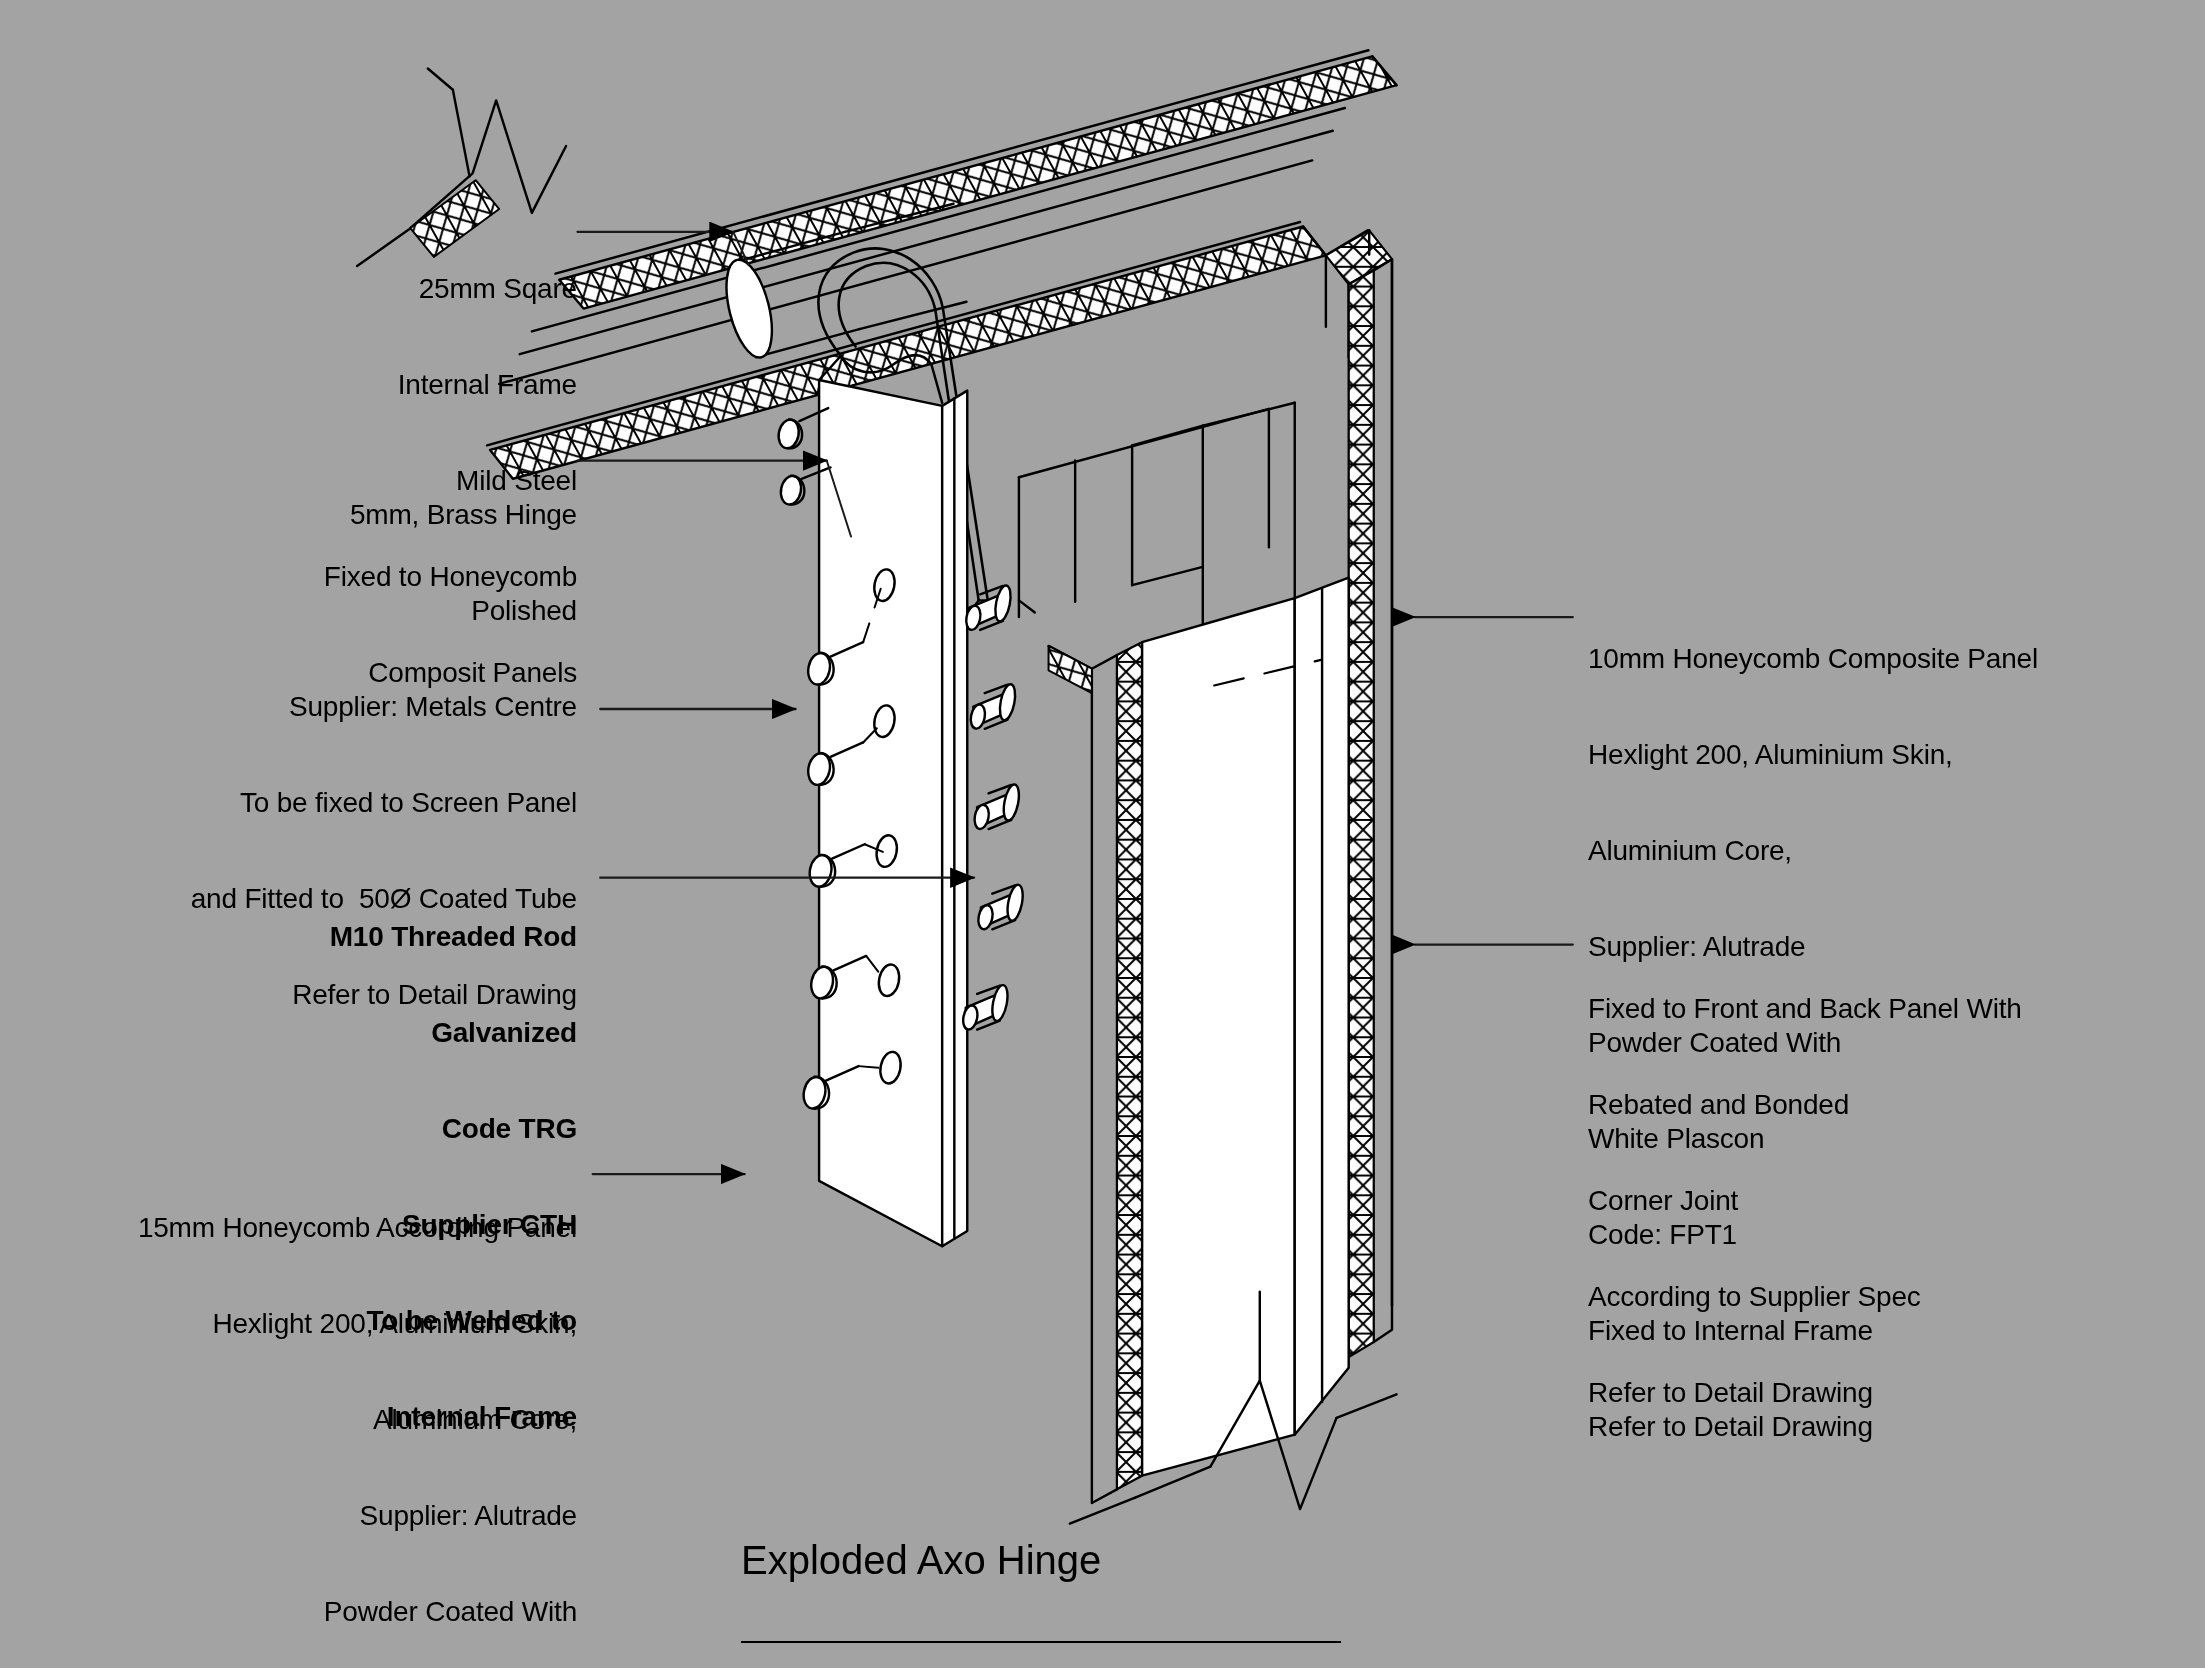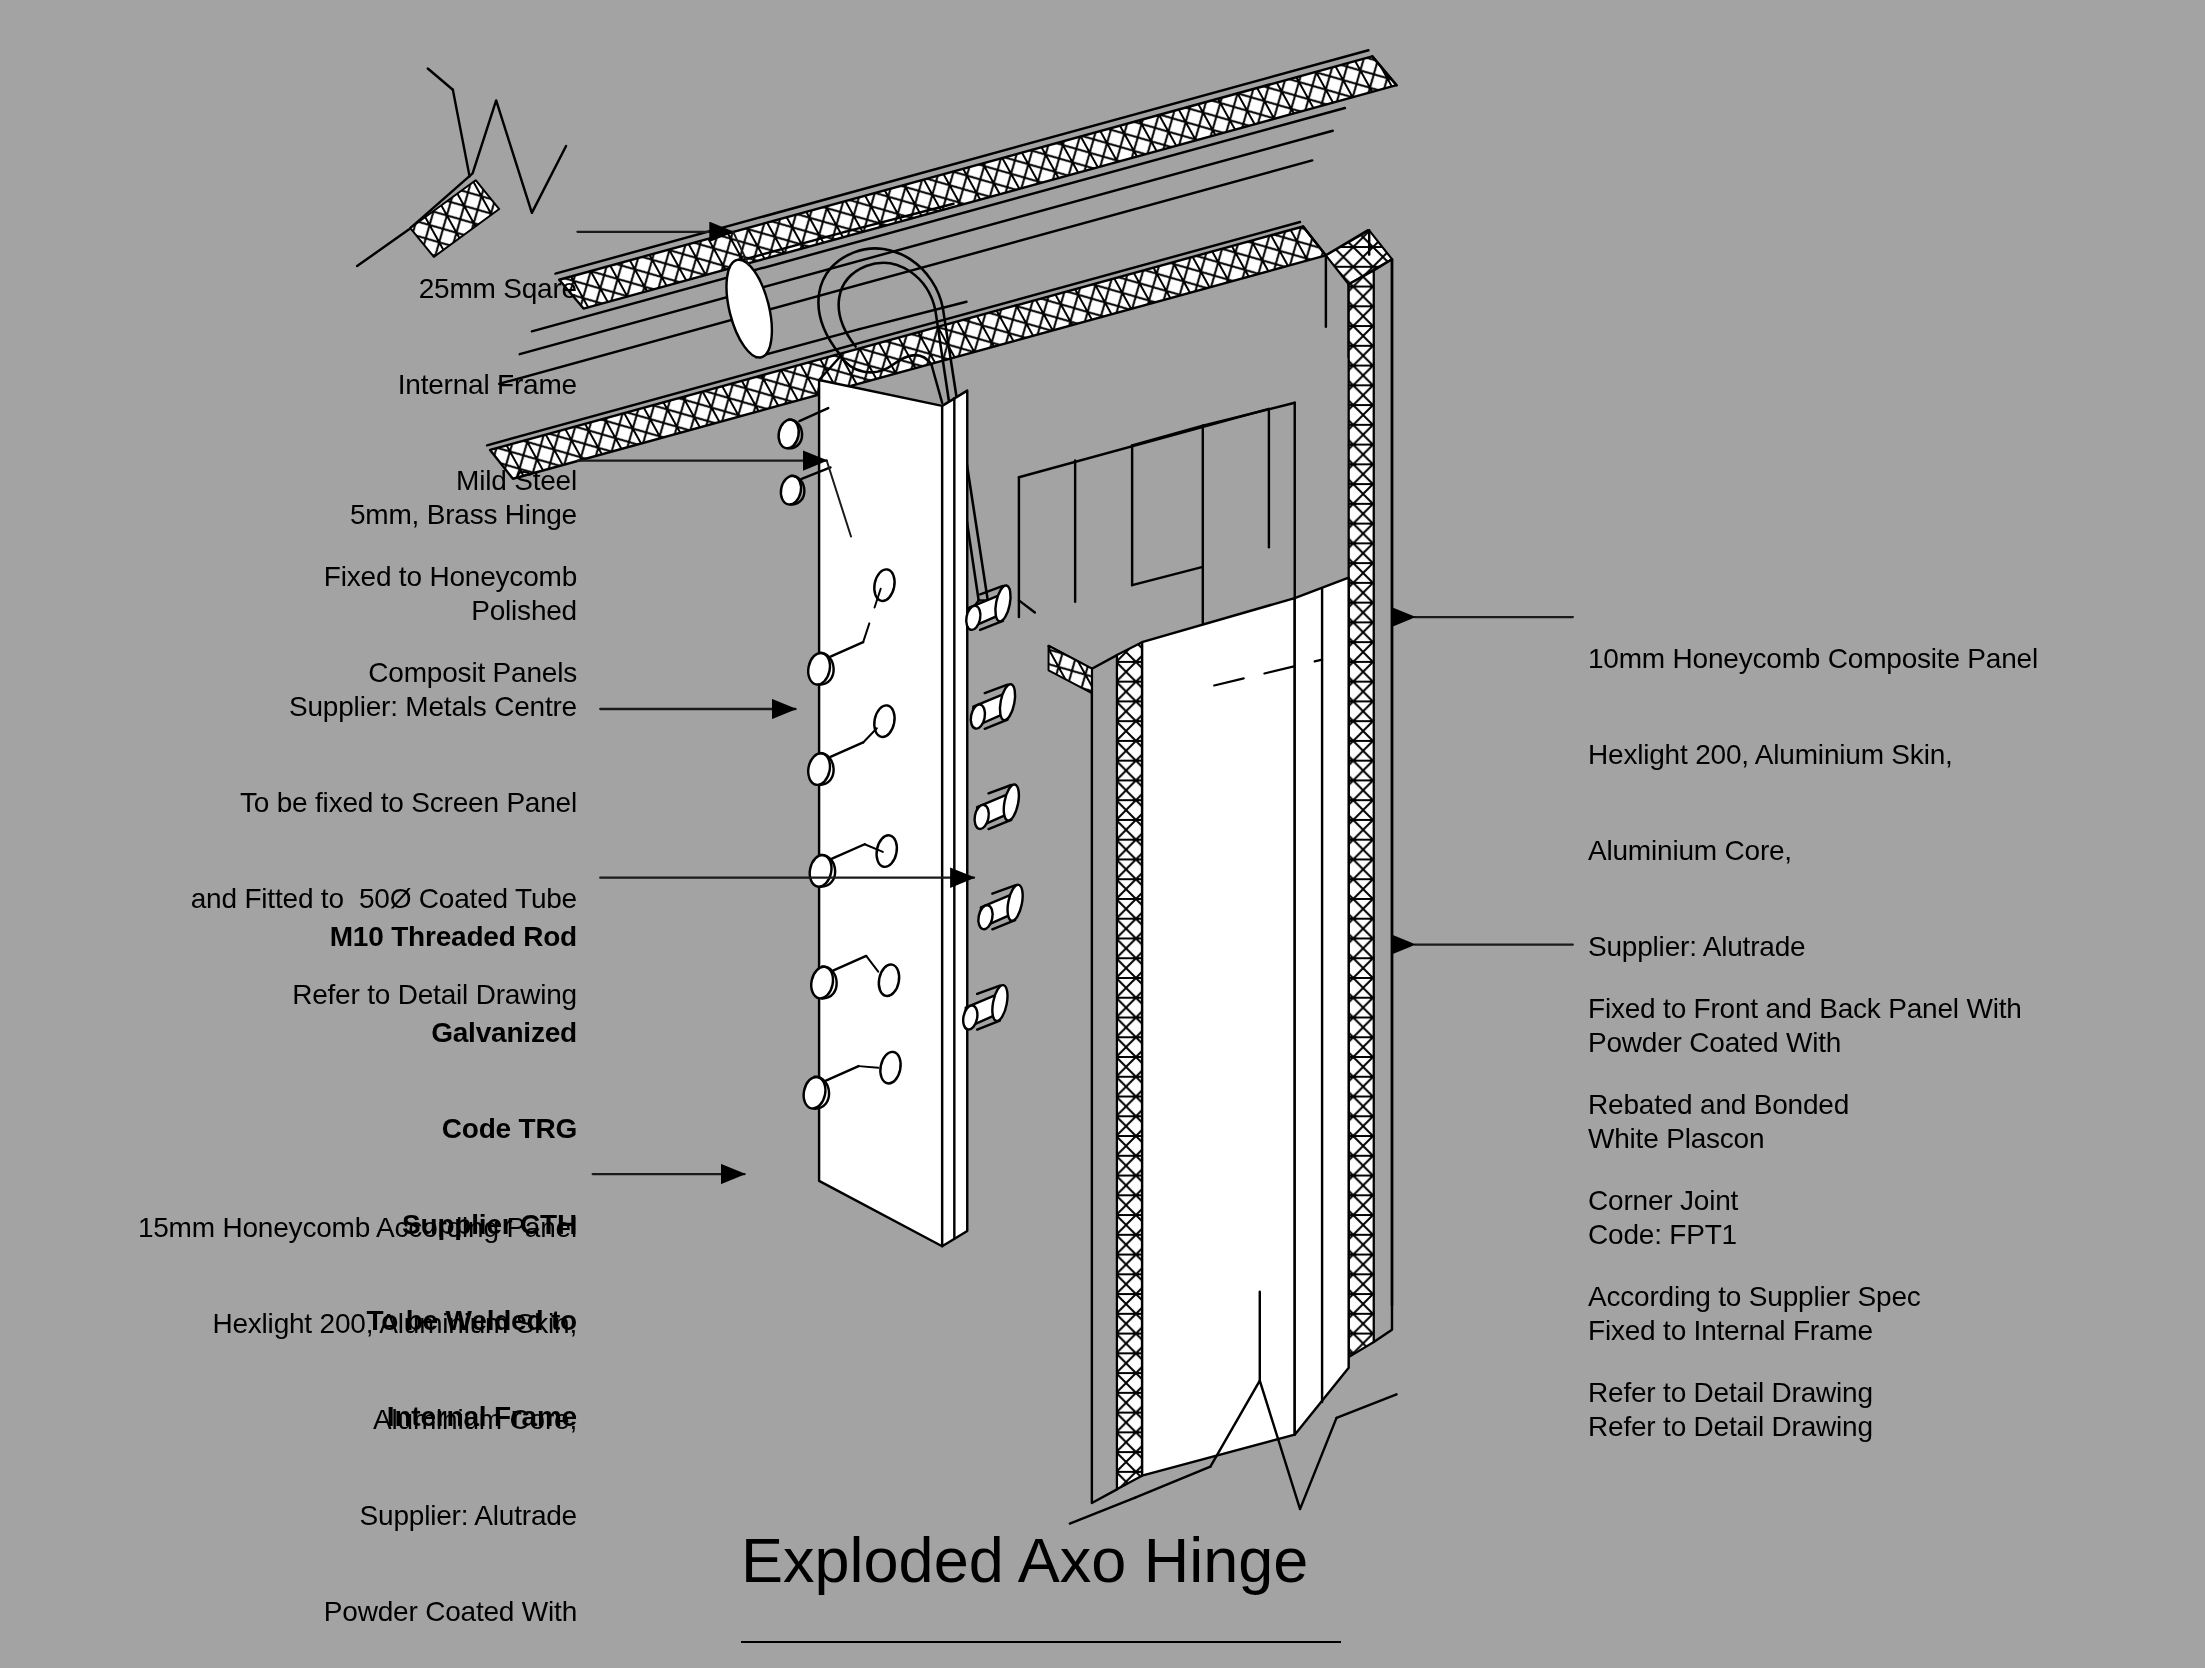--- a/index.html
+++ b/index.html
@@ -54,21 +54,21 @@
 
   
   #title-block {
     position: absolute;
     left: 741px;
     top: 1534px;
     width: 684px;
   }
   #drawing-title {
     font-family: "Liberation Sans", sans-serif;
-    font-size: 63px;
+    font-size: 40px;
     line-height: 53px;
     color: #000000;
     white-space: pre;
   }
   #title-rule {
     position: absolute;
     left: 741px;
     top: 1641px;
     width: 600px;
     height: 2.3px;

